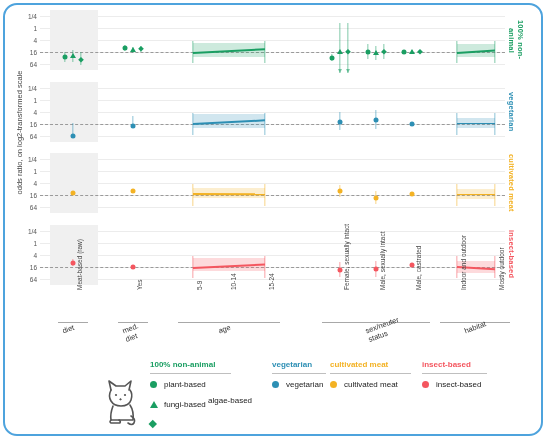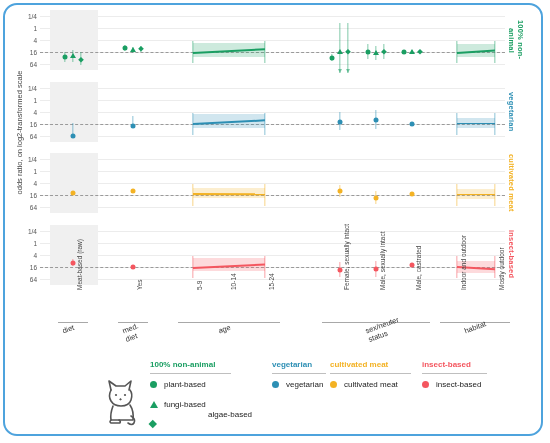--- a/index.html
+++ b/index.html
@@ -215,21 +215,21 @@
   </div>
 
   <div id="legend" class="legend">
       <div class="lg-title" style="left: 150px; top: 360px; color: rgb(26, 158, 98);">100% non-animal</div>
       <div class="lg-rule" style="left: 150px; top: 373px; width: 81px;"></div>
       <div class="lg-mk" style="width: 7px; height: 7px; border-radius: 50%; background: rgb(26, 158, 98); left: 150px; top: 381px;"></div>
       <div class="lg-item" style="left: 164px; top: 380px;">plant-based</div>
       <div class="lg-mk" style="width: 0px; height: 0px; border-left: 4px solid transparent; border-right: 4px solid transparent; border-bottom: 7px solid rgb(26, 158, 98); left: 150px; top: 401px;"></div>
       <div class="lg-item" style="left: 164px; top: 400px;">fungi-based</div>
       <div class="lg-mk" style="width: 5.5px; height: 5.5px; background: rgb(26, 158, 98); transform: rotate(45deg); left: 150px; top: 421px;"></div>
-      <div class="lg-item" style="left: 164px; top: 410px; padding-left: 44px;">algae-based</div>
+      <div class="lg-item" style="left: 164px; top: 396px; padding-left: 44px;">algae-based</div>
       <div class="lg-title" style="left: 272px; top: 360px; color: rgb(45, 143, 180);">vegetarian</div>
       <div class="lg-rule" style="left: 272px; top: 373px; width: 54px;"></div>
       <div class="lg-mk" style="width: 7px; height: 7px; border-radius: 50%; background: rgb(45, 143, 180); left: 272px; top: 381px;"></div>
       <div class="lg-item" style="left: 286px; top: 380px;">vegetarian</div>
       <div class="lg-title" style="left: 330px; top: 360px; color: rgb(243, 178, 36);">cultivated meat</div>
       <div class="lg-rule" style="left: 330px; top: 373px; width: 81px;"></div>
       <div class="lg-mk" style="width: 7px; height: 7px; border-radius: 50%; background: rgb(243, 178, 36); left: 330px; top: 381px;"></div>
       <div class="lg-item" style="left: 344px; top: 380px;">cultivated meat</div>
       <div class="lg-title" style="left: 422px; top: 360px; color: rgb(244, 86, 95);">insect-based</div>
       <div class="lg-rule" style="left: 422px; top: 373px; width: 64.8px;"></div>

